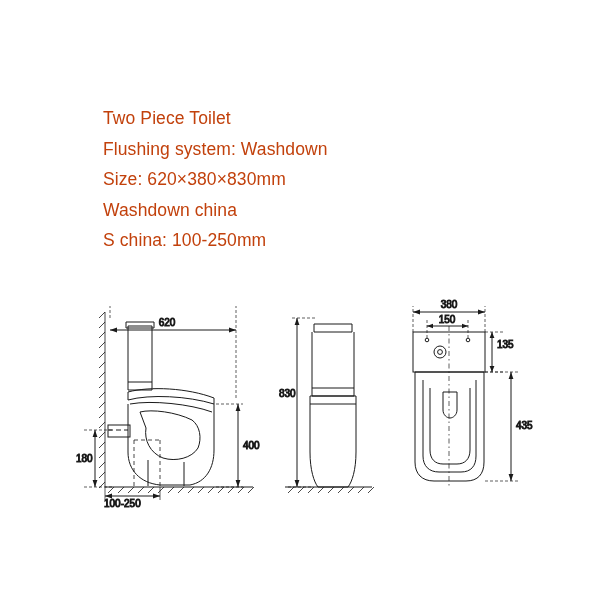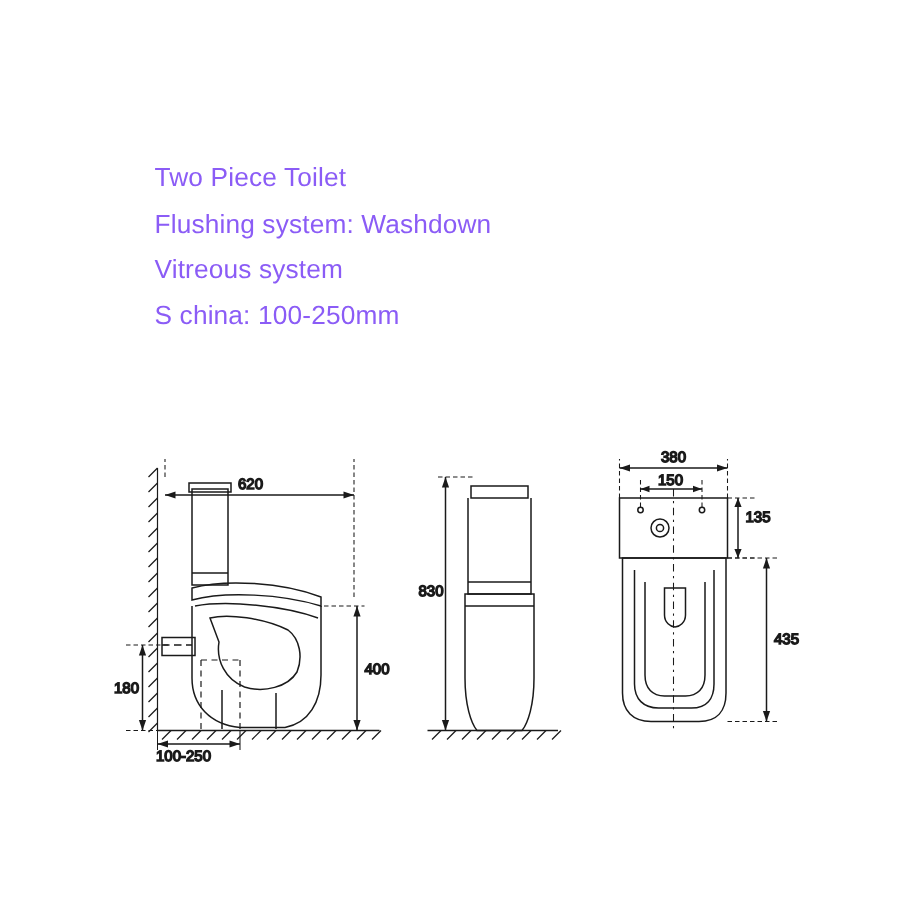--- a/index.html
+++ b/index.html
@@ -22,21 +22,21 @@
   }
   .spec-list {
     position: absolute;
     left: 103px;
     top: 103px;
     width: 420px;
   }
   .spec-line {
     font-size: 17.5px;
     line-height: 30.5px;
-    color: #8b5cf6;
+    color: #c2410c;
     white-space: nowrap;
     letter-spacing: 0.1px;
   }
   svg.drawing {
     position: absolute;
     left: 0;
     top: 0;
     width: 600px;
     height: 600px;
   }
@@ -47,21 +47,22 @@
   }
 </style>
 </head>
 <body>
 
 <div id="sheet">
 
   <div class="spec-list">
     <div class="spec-line">Two Piece Toilet</div>
     <div class="spec-line">Flushing system: Washdown</div>
-    <div class="spec-line">Vitreous system</div>
+    <div class="spec-line">Size: 620×380×830mm</div>
+    <div class="spec-line">Washdown china</div>
     <div class="spec-line">S china: 100-250mm</div>
   </div>
 
   <svg class="drawing" viewBox="0 0 600 600">
     <g fill="none" stroke="#1a1a1a" stroke-width="1" stroke-linejoin="miter" stroke-linecap="butt">
 
       <g>
 
         <g stroke-width="0.8">
           <line x1="105" y1="312" x2="105" y2="487"></line>

